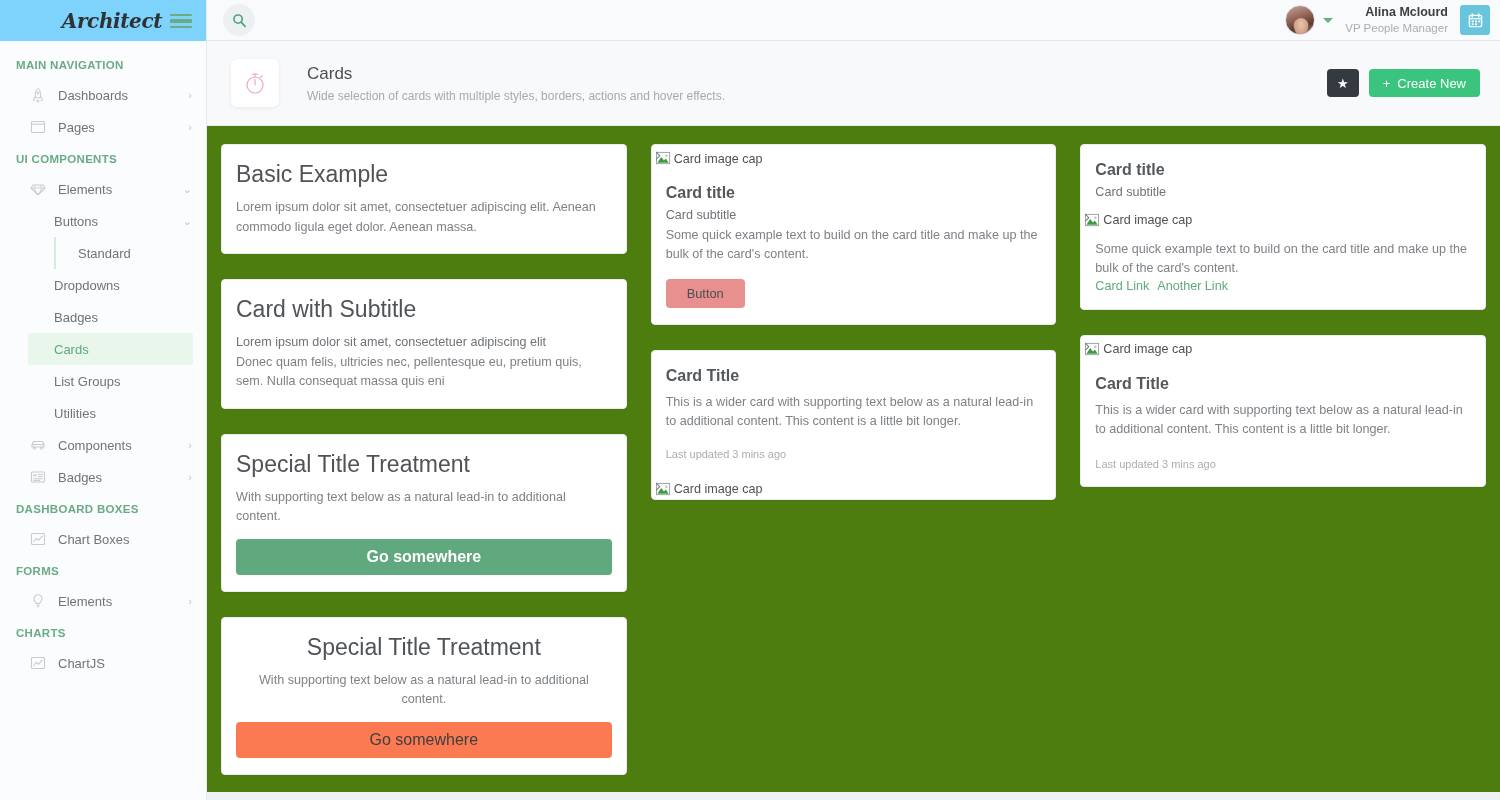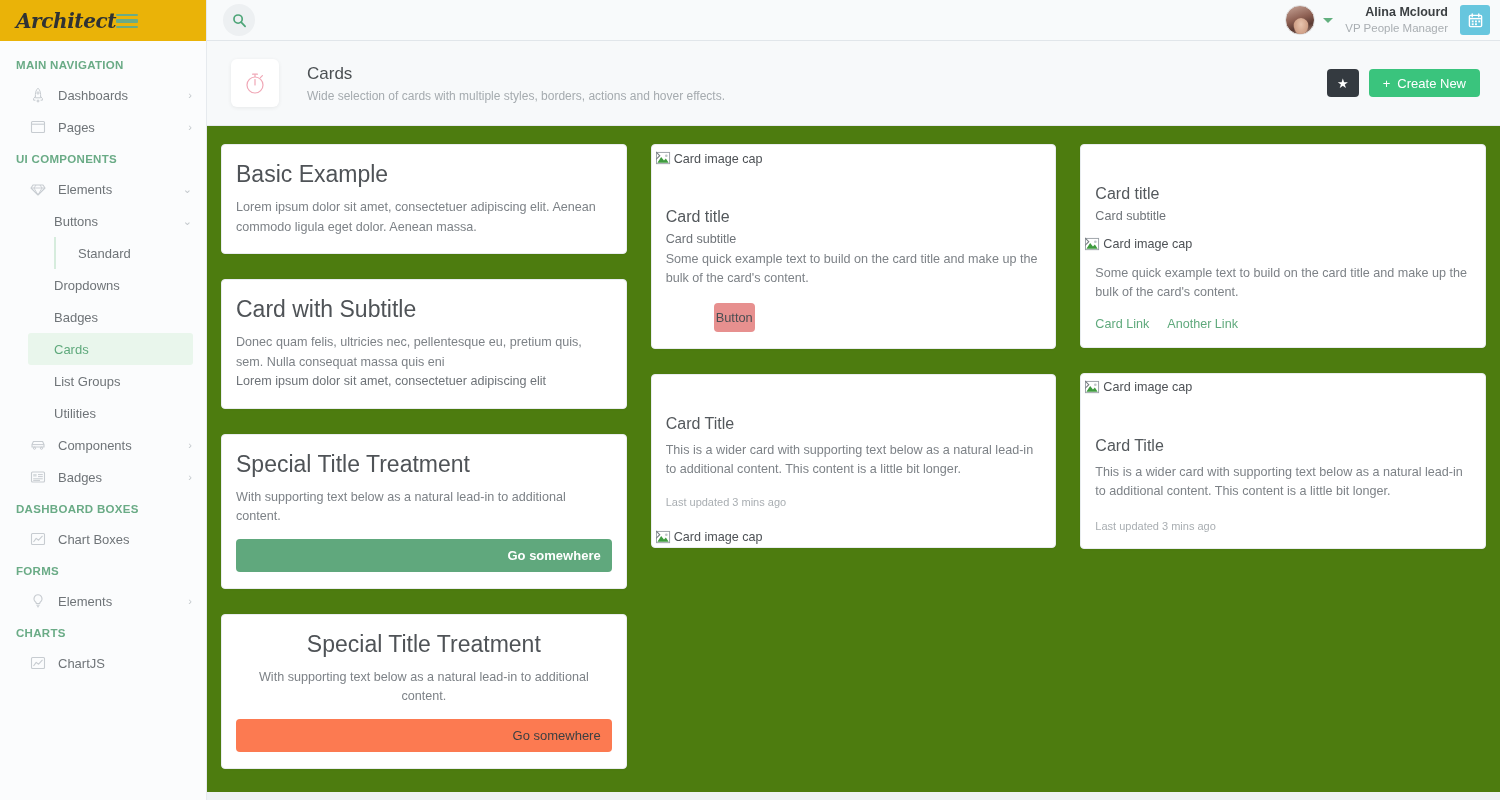--- a/index.html
+++ b/index.html
@@ -15,23 +15,24 @@
   
   .sidebar {
     width: 207px; min-width: 207px; height: 800px;
     background: #fbfcfd;
     border-right: 1px solid #e6eaee;
     overflow: hidden;
     position: relative;
   }
   .sidebar-header {
     height: 41px;
-    display: flex; align-items: center; justify-content: flex-start;
+    display: flex; align-items: center; justify-content: flex-end;
     padding: 0 14px 0 16px;
-    background: #eab308;
+    background: #7dd3fc;
+    gap: 8px;
   }
   .logo {
     font-family: "DejaVu Serif", serif;
     font-style: italic;
     font-weight: bold;
     font-size: 20px;
     color: #2f3234;
     letter-spacing: -0.4px;
   }
   .hamburger { width: 22px; cursor: pointer; }
@@ -166,40 +167,40 @@
   .col { flex: 1; display: flex; flex-direction: column; gap: 25px; }
 
   .card {
     background: #fff;
     border: 1px solid #e9edf0;
     border-radius: 4px;
     box-shadow: 0 1px 2px rgba(0,0,0,0.03);
   }
   .card-body { padding: 16px 14px; }
   .card-title { font-size: 23px; color: #4f5357; font-weight: normal; margin-bottom: 10px; }
-  .card-title-sm { font-size: 16px; color: #53585c; font-weight: normal; margin-bottom: 4px; margin-top: 24px; }
+  .card-title-sm { font-size: 16px; color: #53585c; font-weight: bold; margin-bottom: 4px; }
   .card-text { font-size: 12.6px; color: #7d8287; line-height: 1.55; }
   .card-text.dark { color: #6e7378; }
   .muted-small { font-size: 11px; color: #a9aeb2; }
   .center { text-align: center; }
   .right { text-align: right; }
 
   .btn-block {
-    display: block; width: 100%; text-align: right;
-    padding: 8px 10px; border-radius: 4px; font-size: 13px;
+    display: block; width: 100%; text-align: center;
+    padding: 8px 10px; border-radius: 4px; font-size: 16px;
     margin-top: 12px; cursor: pointer; border: 1px solid transparent;
   }
   .btn-green { background: #60a87d; color: #fff; font-weight: bold; }
   .btn-orange { background: #fc7a51; color: #3b3f42; }
   .btn-pink {
     display: inline-block; background: #e7908f; color: #4a4e52;
-    padding: 7px 2px; border-radius: 4px; font-size: 12.8px;
-    margin-top: 14px; cursor: pointer; margin-left: 48px;
-  }
-  .card-links { margin-top: 14px; display: flex; gap: 18px; }
+    padding: 7px 21px; border-radius: 4px; font-size: 12.8px;
+    margin-top: 14px; cursor: pointer;
+  }
+  .card-links { display: flex; gap: 8px; }
   .card-link { color: #5fa97c; font-size: 12.6px; text-decoration: none; cursor: pointer; }
 
   
   .broken-img { display: flex; align-items: center; gap: 3px; padding: 6px 4px 2px 4px; }
   .bi-glyph { width: 15px; height: 15px; flex: 0 0 15px; }
   .bi-alt { font-size: 12.6px; color: #4d5155; }
 </style>
 </head>
 <body>
 
@@ -401,22 +402,22 @@
           <div class="card">
             <div class="card-body">
               <div class="card-title">Basic Example</div>
               <div class="card-text">Lorem ipsum dolor sit amet, consectetuer adipiscing elit. Aenean commodo ligula eget dolor. Aenean massa.</div>
             </div>
           </div>
 
           <div class="card">
             <div class="card-body">
               <div class="card-title">Card with Subtitle</div>
+              <div class="card-text dark">Lorem ipsum dolor sit amet, consectetuer adipiscing elit</div>
               <div class="card-text">Donec quam felis, ultricies nec, pellentesque eu, pretium quis, sem. Nulla consequat massa quis eni</div>
-              <div class="card-text dark">Lorem ipsum dolor sit amet, consectetuer adipiscing elit</div>
             </div>
           </div>
 
           <div class="card">
             <div class="card-body">
               <div class="card-title">Special Title Treatment</div>
               <div class="card-text">With supporting text below as a natural lead-in to additional content.</div>
               <div class="btn-block btn-green">Go somewhere</div>
             </div>
           </div>

